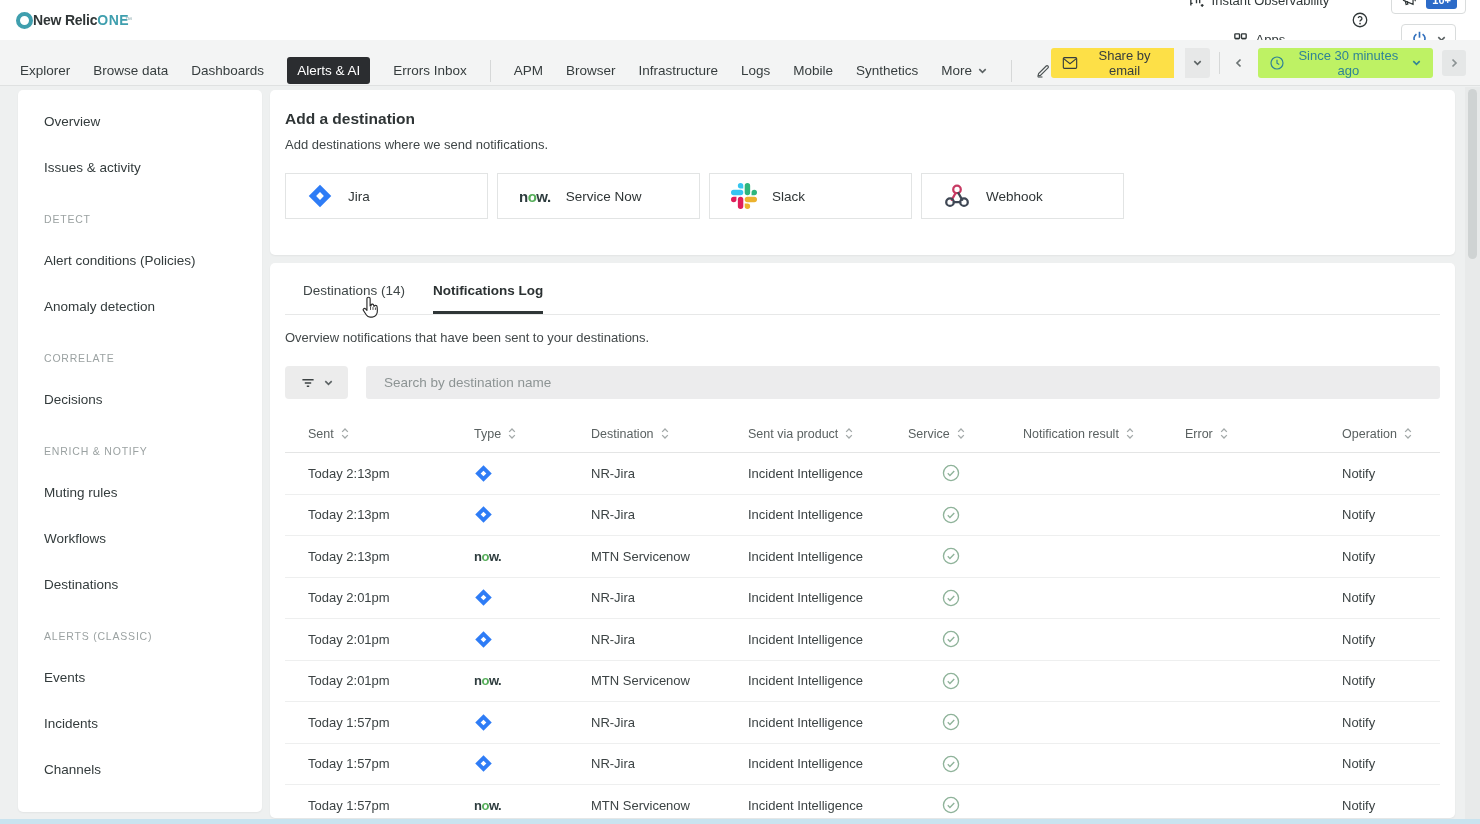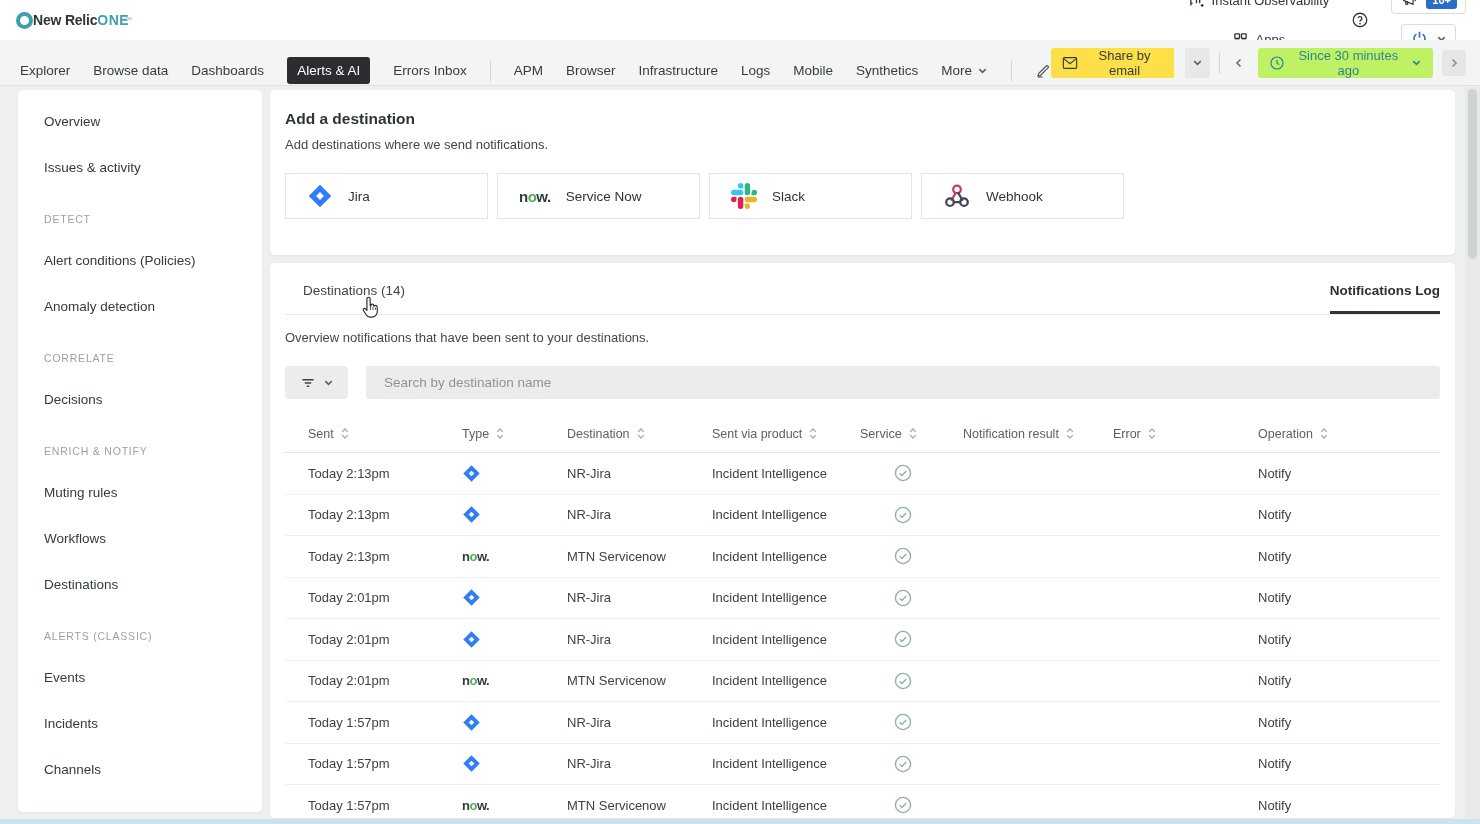--- a/index.html
+++ b/index.html
@@ -56,33 +56,33 @@
   .adddest-sub { font-size:13px; color:#404748; margin-top:9px; }
   .dest-row { display:flex; gap:9px; margin-top:21px; }
   .dest-card { width:203px; height:46px; border:1px solid #e2e4e4; border-radius:0; background:#fff;
     display:flex; align-items:center; gap:15px; padding-left:21px; cursor:pointer; }
   .dest-label { font-size:13.5px; color:#2f3536; }
   .now-logo { font-weight:700; color:#2e3c3e; letter-spacing:-.5px; }
   .now-logo .o { color:#56ae5a; }
   .dest-card .now-logo { font-size:15px; }
 
   .card-notif { top:263px; height:555px; padding:0 15px; overflow:hidden; }
-  .tabs-bar { display:flex; gap:28px; padding:20px 0 0 18px; border-bottom:1px solid #e7e8e8;justify-content:space-between; }
+  .tabs-bar { display:flex; gap:28px; padding:20px 0 0 18px; border-bottom:1px solid #e7e8e8; }
   .tab { font-size:13.5px; color:#3f4647; padding-bottom:13px; cursor:pointer; border-bottom:3px solid transparent; }
   .tab.active { font-weight:700; color:#2b3132; border-bottom-color:#2f3637; }
   .notif-desc { font-size:13px; color:#43494a; margin:15px 0 0 0; }
   .filter-row { display:flex; gap:18px; margin-top:21px; }
   .filter-btn { width:63px; height:33px; background:#ececec; border:none; border-radius:4px; cursor:pointer;
     display:flex; align-items:center; justify-content:center; gap:6px; }
   .search-input { flex:1; height:33px; background:#ececed; border:none; border-radius:3px;
     padding:0 18px; font-size:13.5px; color:#333; font-family:inherit; outline:none; }
   .search-input::placeholder { color:#8d9494; }
 
   .tbl { margin-top:16px; }
-  .tbl-grid { display:grid; grid-template-columns:177px 105px 145px 148px 103px 150px 145px 1fr; align-items:center; }
+  .tbl-grid { display:grid; grid-template-columns:177px 105px 145px 148px 103px 150px 145px 1fr; align-items:center;gap:12px; }
   .tbl-head { height:38px; border-bottom:1px solid #e4e5e5; }
   .th { display:flex; align-items:center; gap:6px; font-size:12.5px; color:#5a6161; cursor:pointer; }
   .th:first-child, .td:first-child { padding-left:23px; }
   .tbl-row { height:41.5px; border-bottom:1px solid #eeefef; cursor:pointer; }
   .td { font-size:13px; color:#3c4344; display:flex; align-items:center; }
   .td .now-logo { font-size:13px; }
   .td-status { padding-left:34px; }
 
   
   .hand-cursor { position:absolute; left:358px; top:295px; pointer-events:none; z-index:5; }

